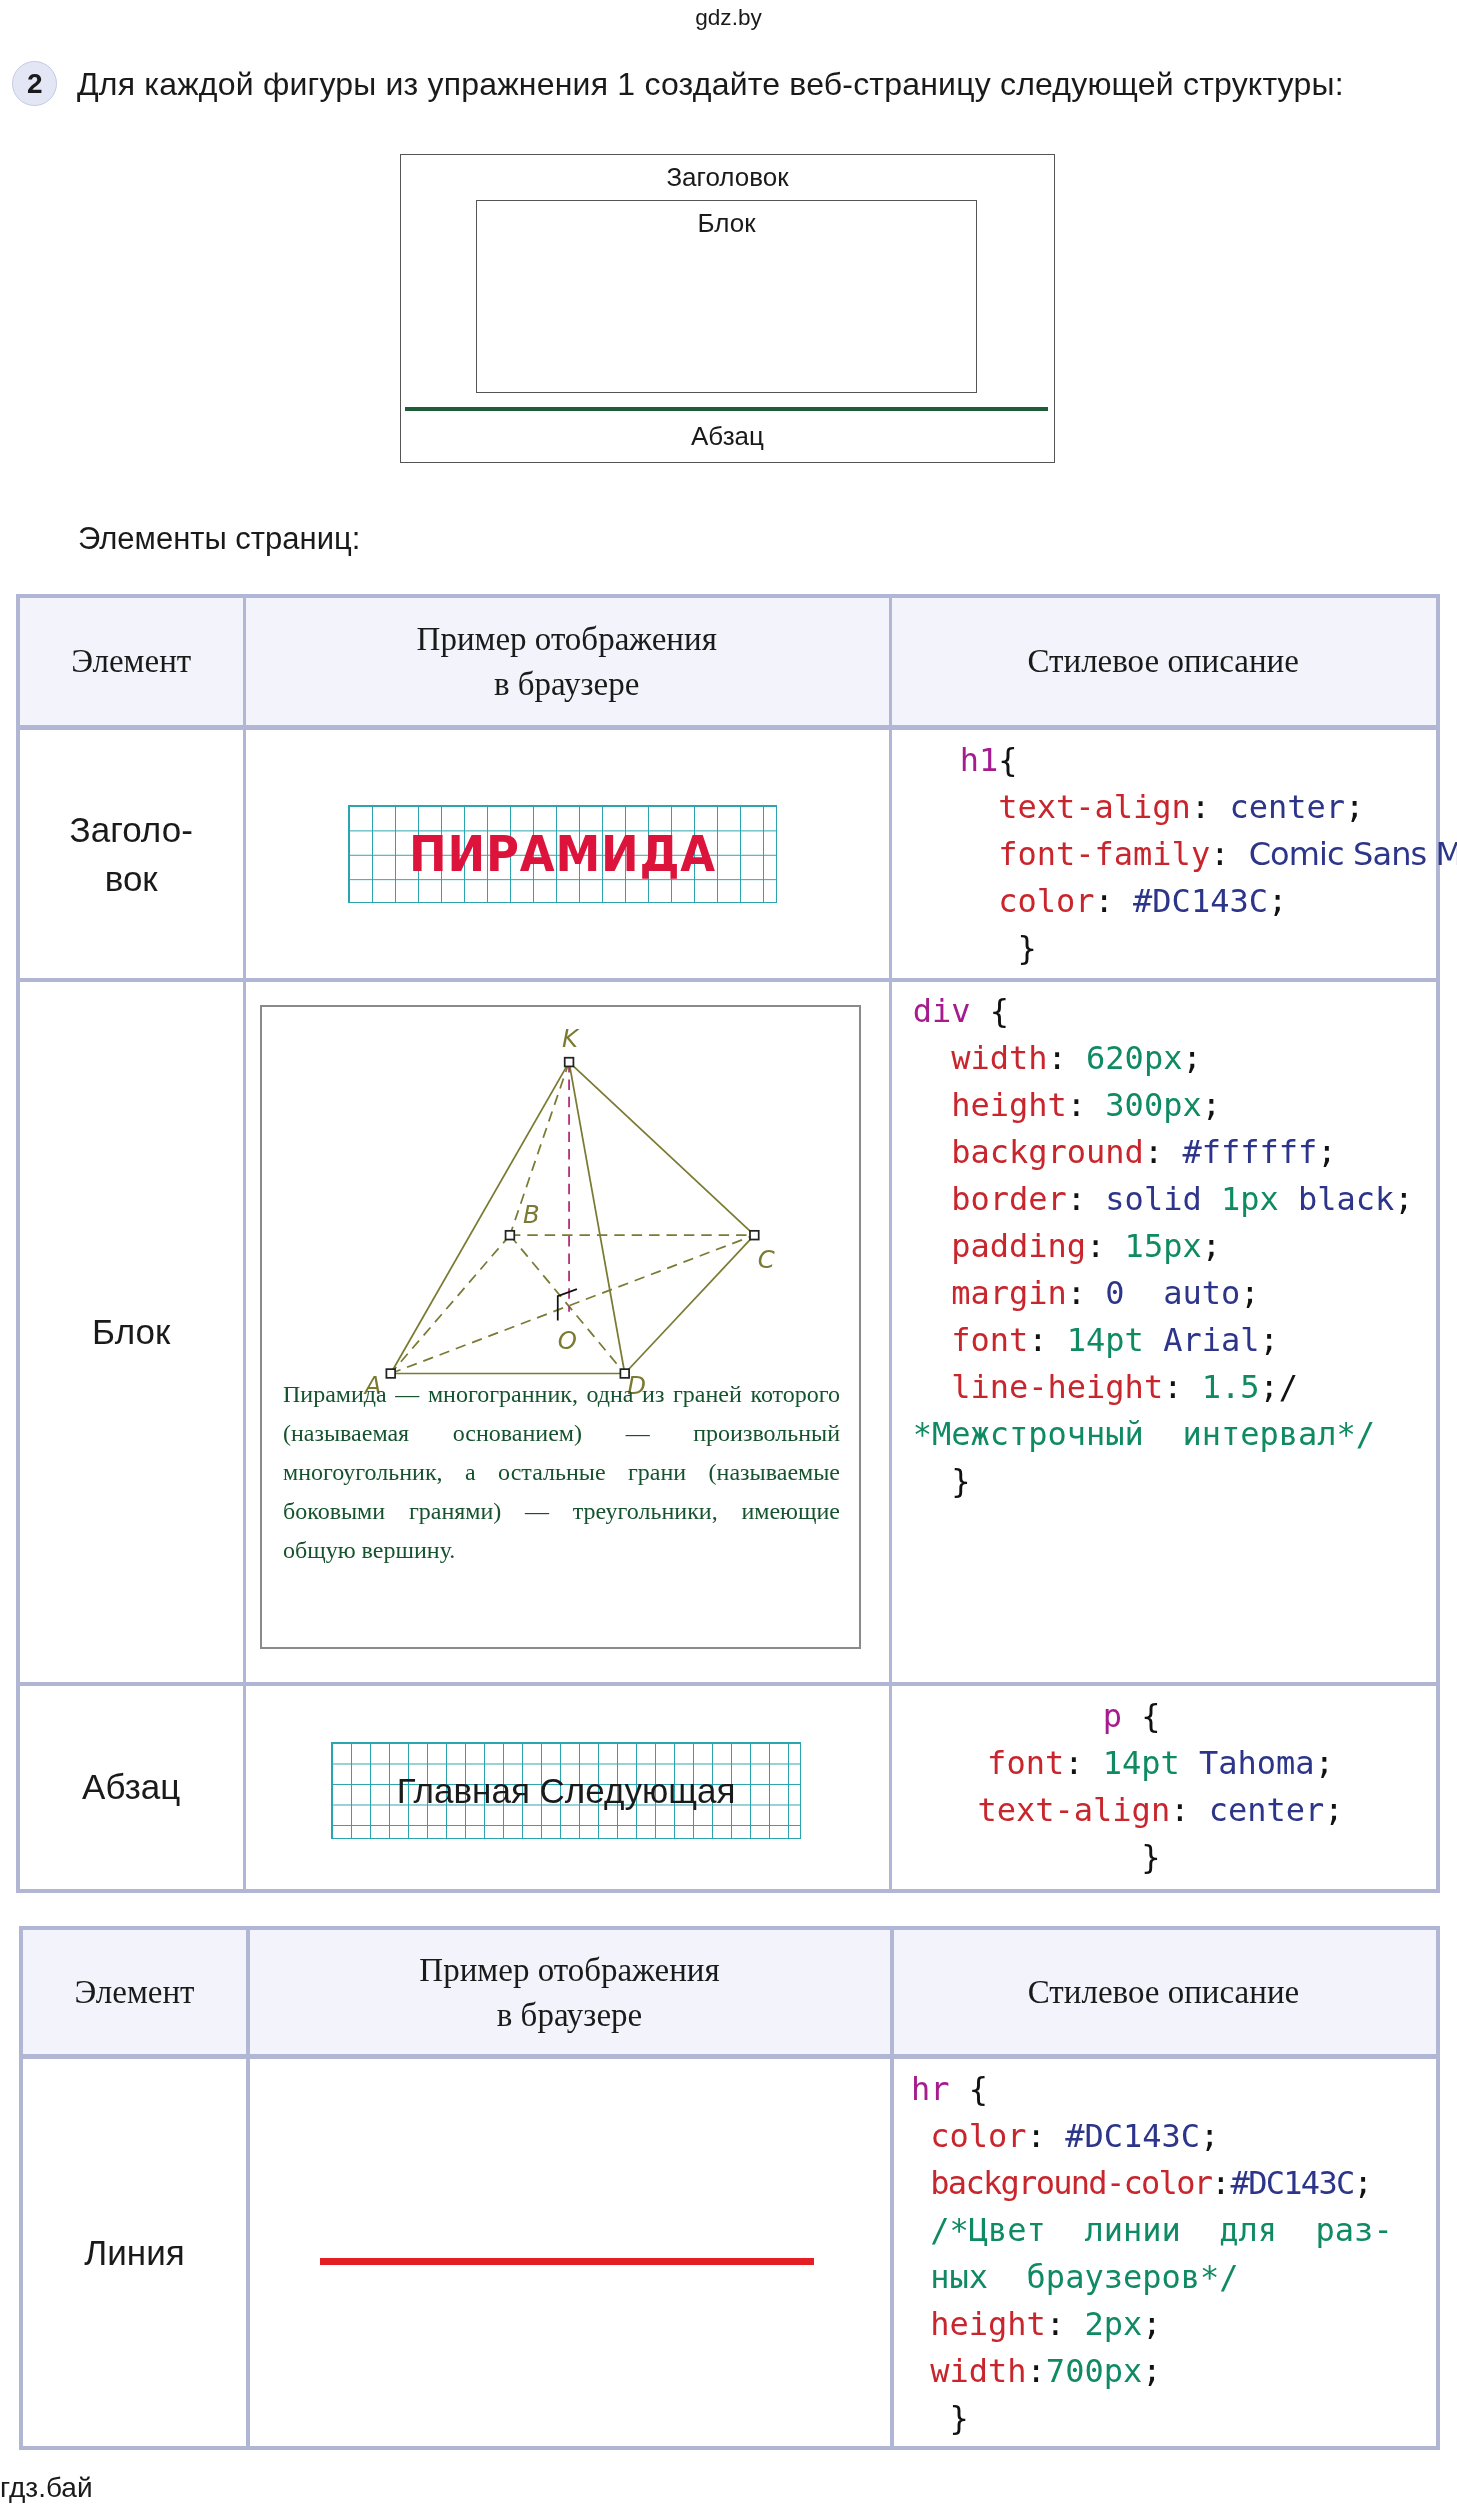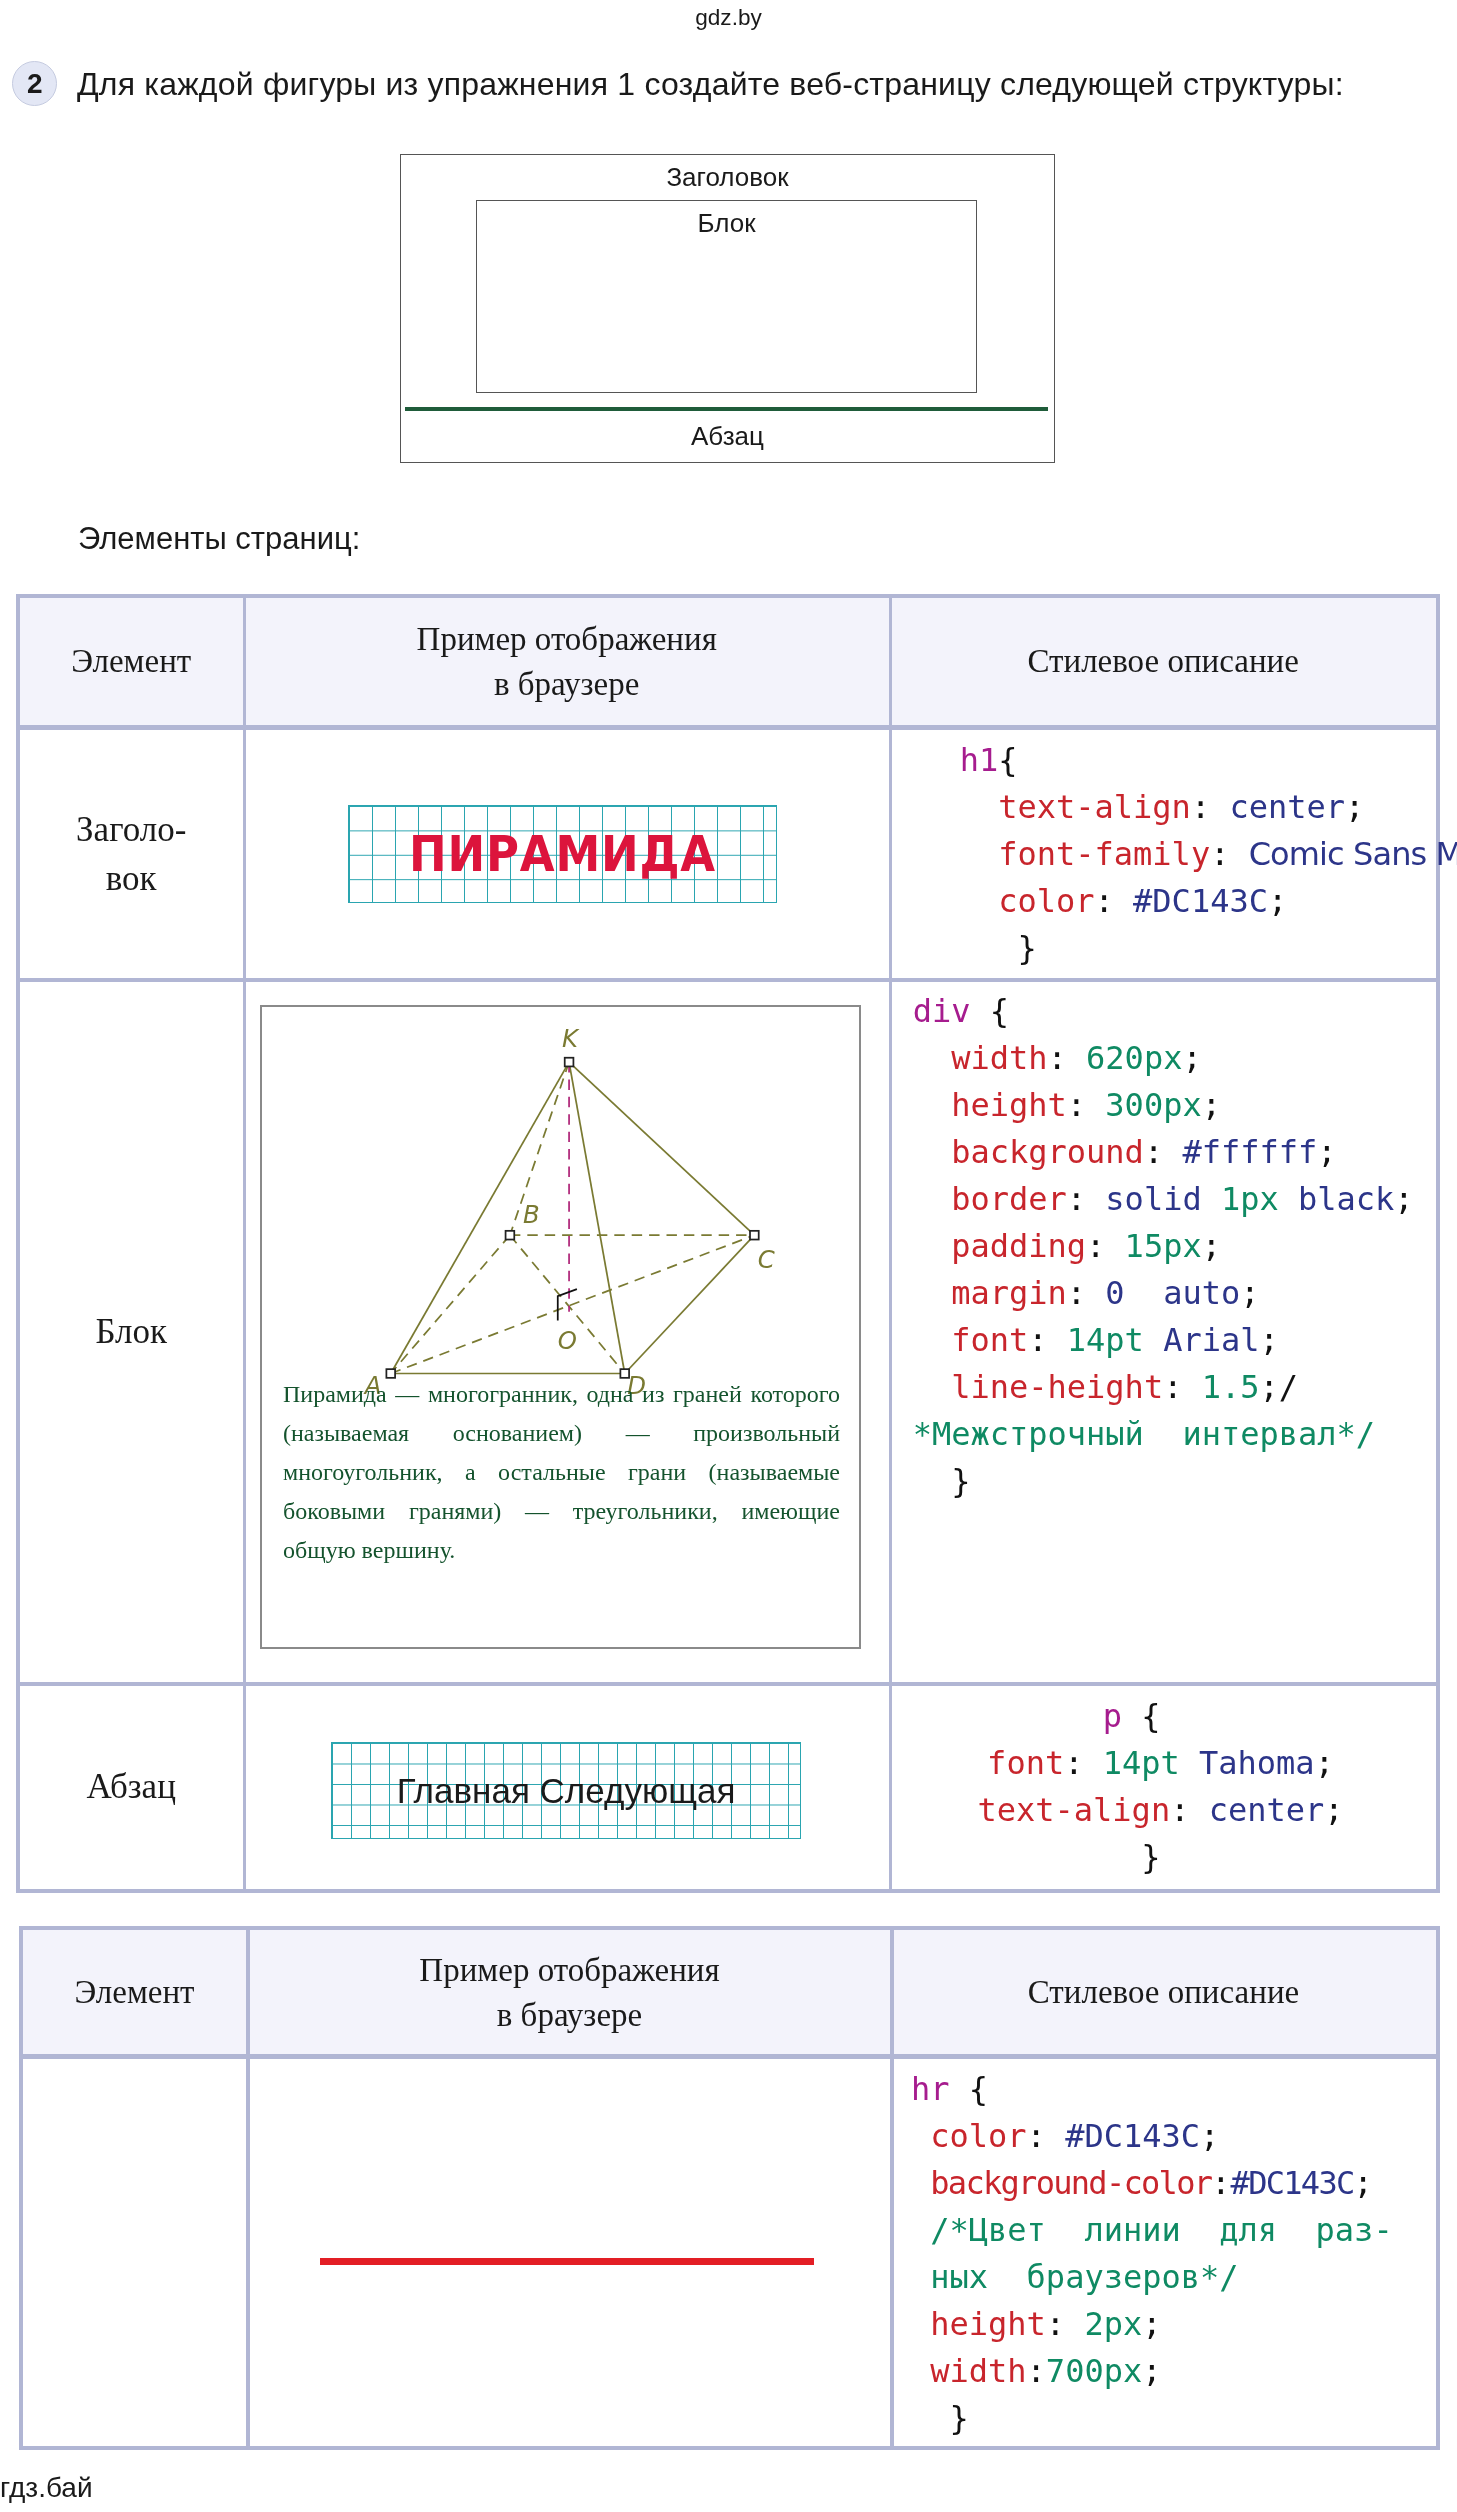--- a/index.html
+++ b/index.html
@@ -27,21 +27,21 @@
 
   
   .tbl { position:absolute; border:4.4px solid #b1b6d4; box-sizing:border-box; background:#fff; }
   .cell { position:absolute; box-sizing:border-box; }
   .hdr { background:#f3f3fb; }
   .vline { position:absolute; top:0; bottom:0; width:3.5px; background:#b1b6d4; }
   .hline { position:absolute; left:0; right:0; height:5.2px; background:#b1b6d4; }
   .hcell { display:flex; align-items:center; justify-content:center; text-align:center;
     font-family:"Liberation Serif", serif; font-size:33px; line-height:1.35; }
   .lcell { display:flex; align-items:center; justify-content:center; text-align:center;
-    font-family:Liberation Serif, serif; font-size:35px; line-height:1.4; }
+    font-family:Liberation Sans, sans-serif; font-size:35px; line-height:1.4; }
 
   .code { font-family:"DejaVu Sans Mono", monospace; font-size:32px; line-height:47px; white-space:pre; }
   .sel { color:#a61c8e; }
   .prop { color:#c8252c; }
   .val { color:#2c3589; }
   .num { color:#0f8a63; }
   .cmt { color:#0f8a63; }
   .pun { color:#111; }
 
   .grid { position:absolute; border:1.7px solid #2aa5b0; box-sizing:border-box;
@@ -192,20 +192,23 @@
     <span>в браузере</span>
   </div>
   <div class="cell hcell" style="left:870px; top:0; width:541px; height:125px;">
       <span>Стилевое описание</span>
     </div>
 
   <div class="hline" style="top:124px;"></div>
   <div class="vline" style="left:223px;"></div>
   <div class="vline" style="left:867px;"></div>
 
+  <div class="cell lcell" style="left:0; top:129px; width:223px; height:386px;">
+      <span>Линия</span>
+    </div>
 
   <div class="cell code" style="left:888px; top:136px;"><span class="sel">hr</span> <span class="pun">{</span>
  <span class="prop">color</span><span class="pun">: </span><span class="val">#DC143C</span><span class="pun">;</span>
  <span class="prop" style="letter-spacing:-1.7px;">background-color</span><span class="pun">:</span><span class="val" style="letter-spacing:-1.7px;">#DC143C</span><span class="pun">;</span>
  <span class="cmt">/*Цвет  линии  для  раз-</span>
  <span class="cmt">ных  браузеров*/</span>
  <span class="prop">height</span><span class="pun">: </span><span class="num">2px</span><span class="pun">;</span>
  <span class="prop">width</span><span class="pun">:</span><span class="num">700px</span><span class="pun">;</span>
   <span class="pun">}</span></div>
 </div>

